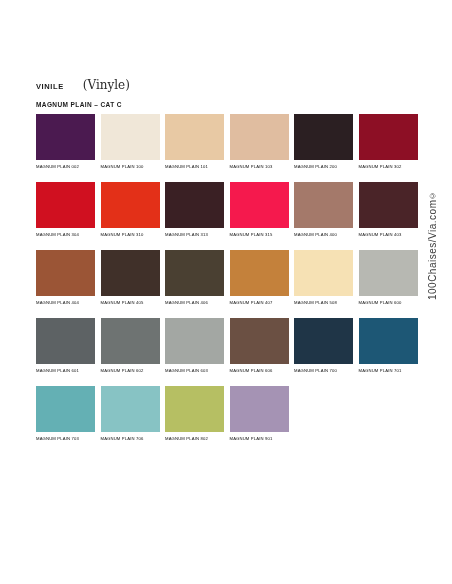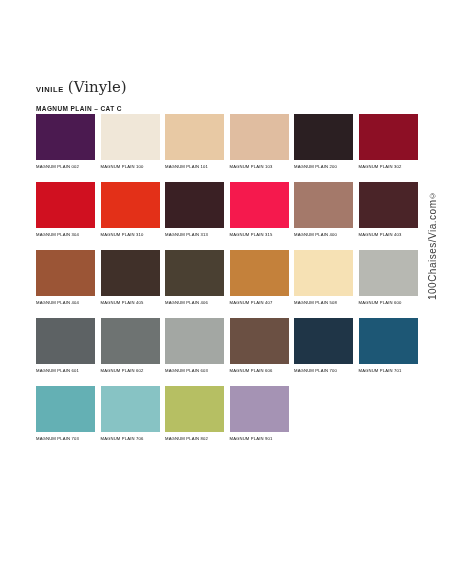--- a/index.html
+++ b/index.html
@@ -21,31 +21,31 @@
   }
   .header {
     position: absolute;
     left: 36px;
     top: 78px;
     width: 380px;
   }
   .title-row {
     display: flex;
     align-items: baseline;
-    gap: 4px;
+    gap: 19px;
   }
   .title-main {
     font-size: 7.5px;
     font-weight: bold;
     letter-spacing: 0.6px;
     color: #1a1a1a;
   }
   .title-sub {
     font-family: "DejaVu Serif", serif;
-    font-size: 15px;
+    font-size: 12px;
     color: #2b2b2b;
   }
   .subtitle {
     margin-top: 9px;
     font-size: 6.5px;
     font-weight: bold;
     letter-spacing: 0.4px;
     color: #1a1a1a;
   }
   .grid {

